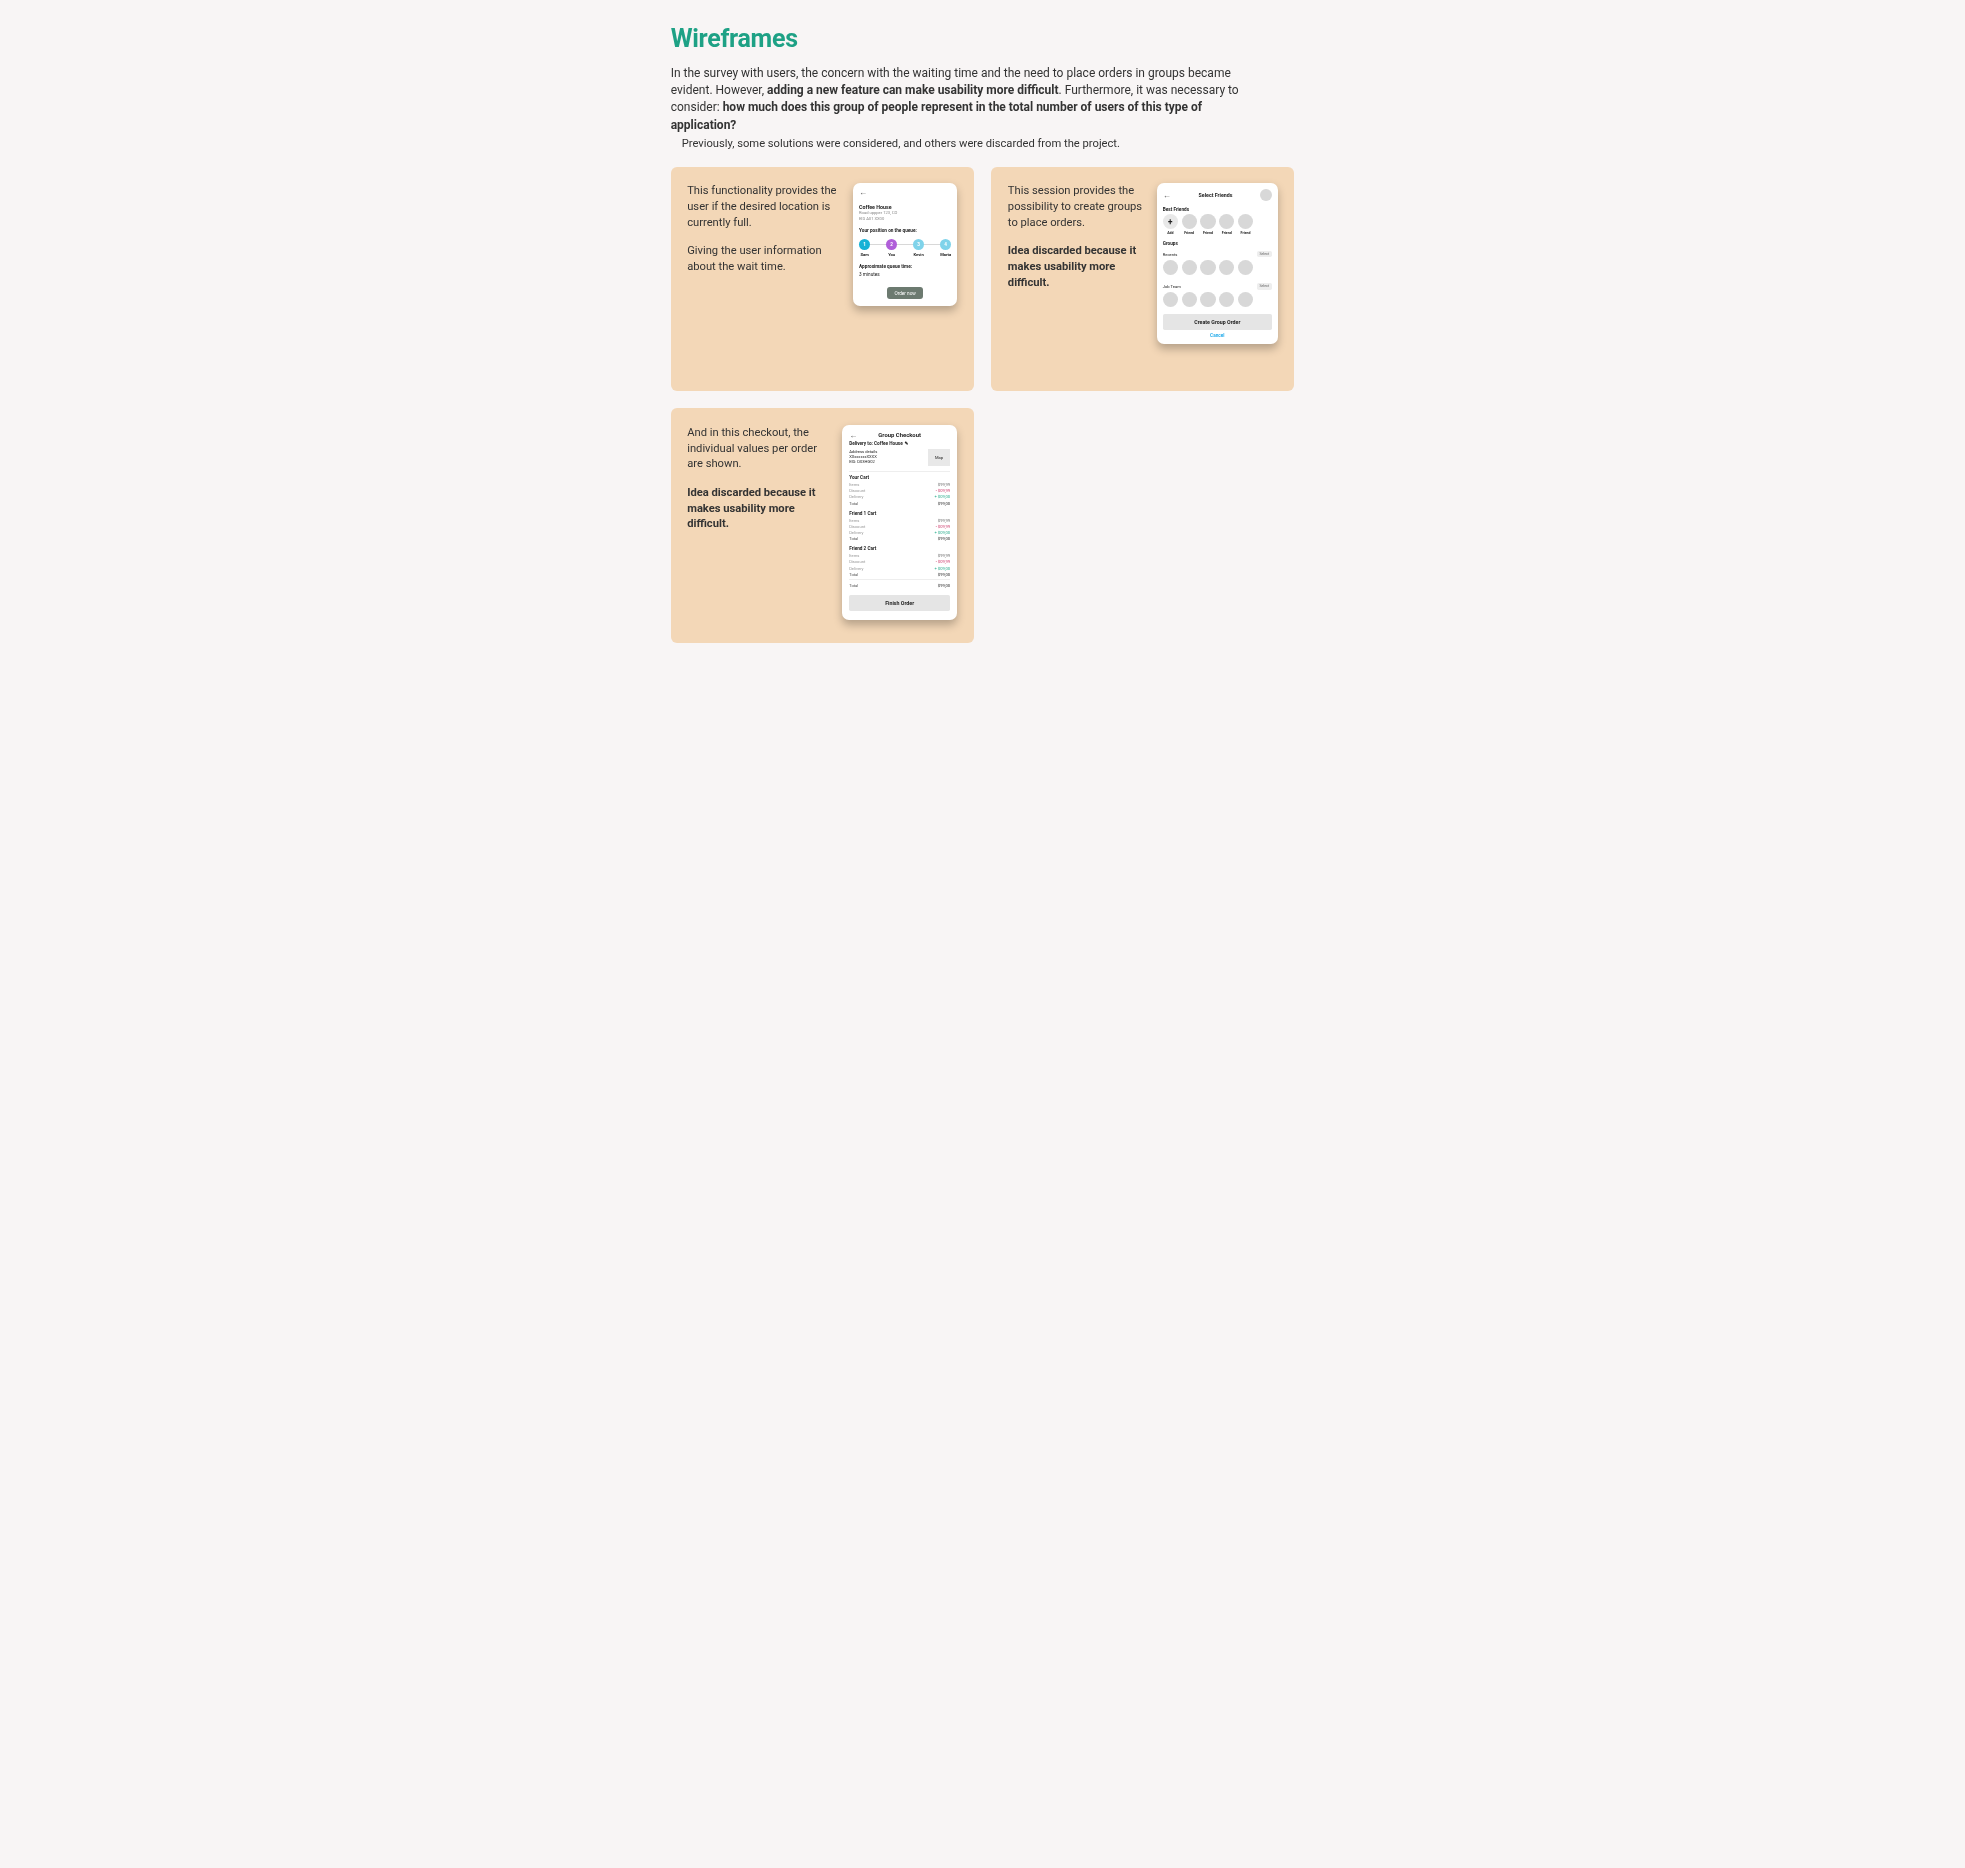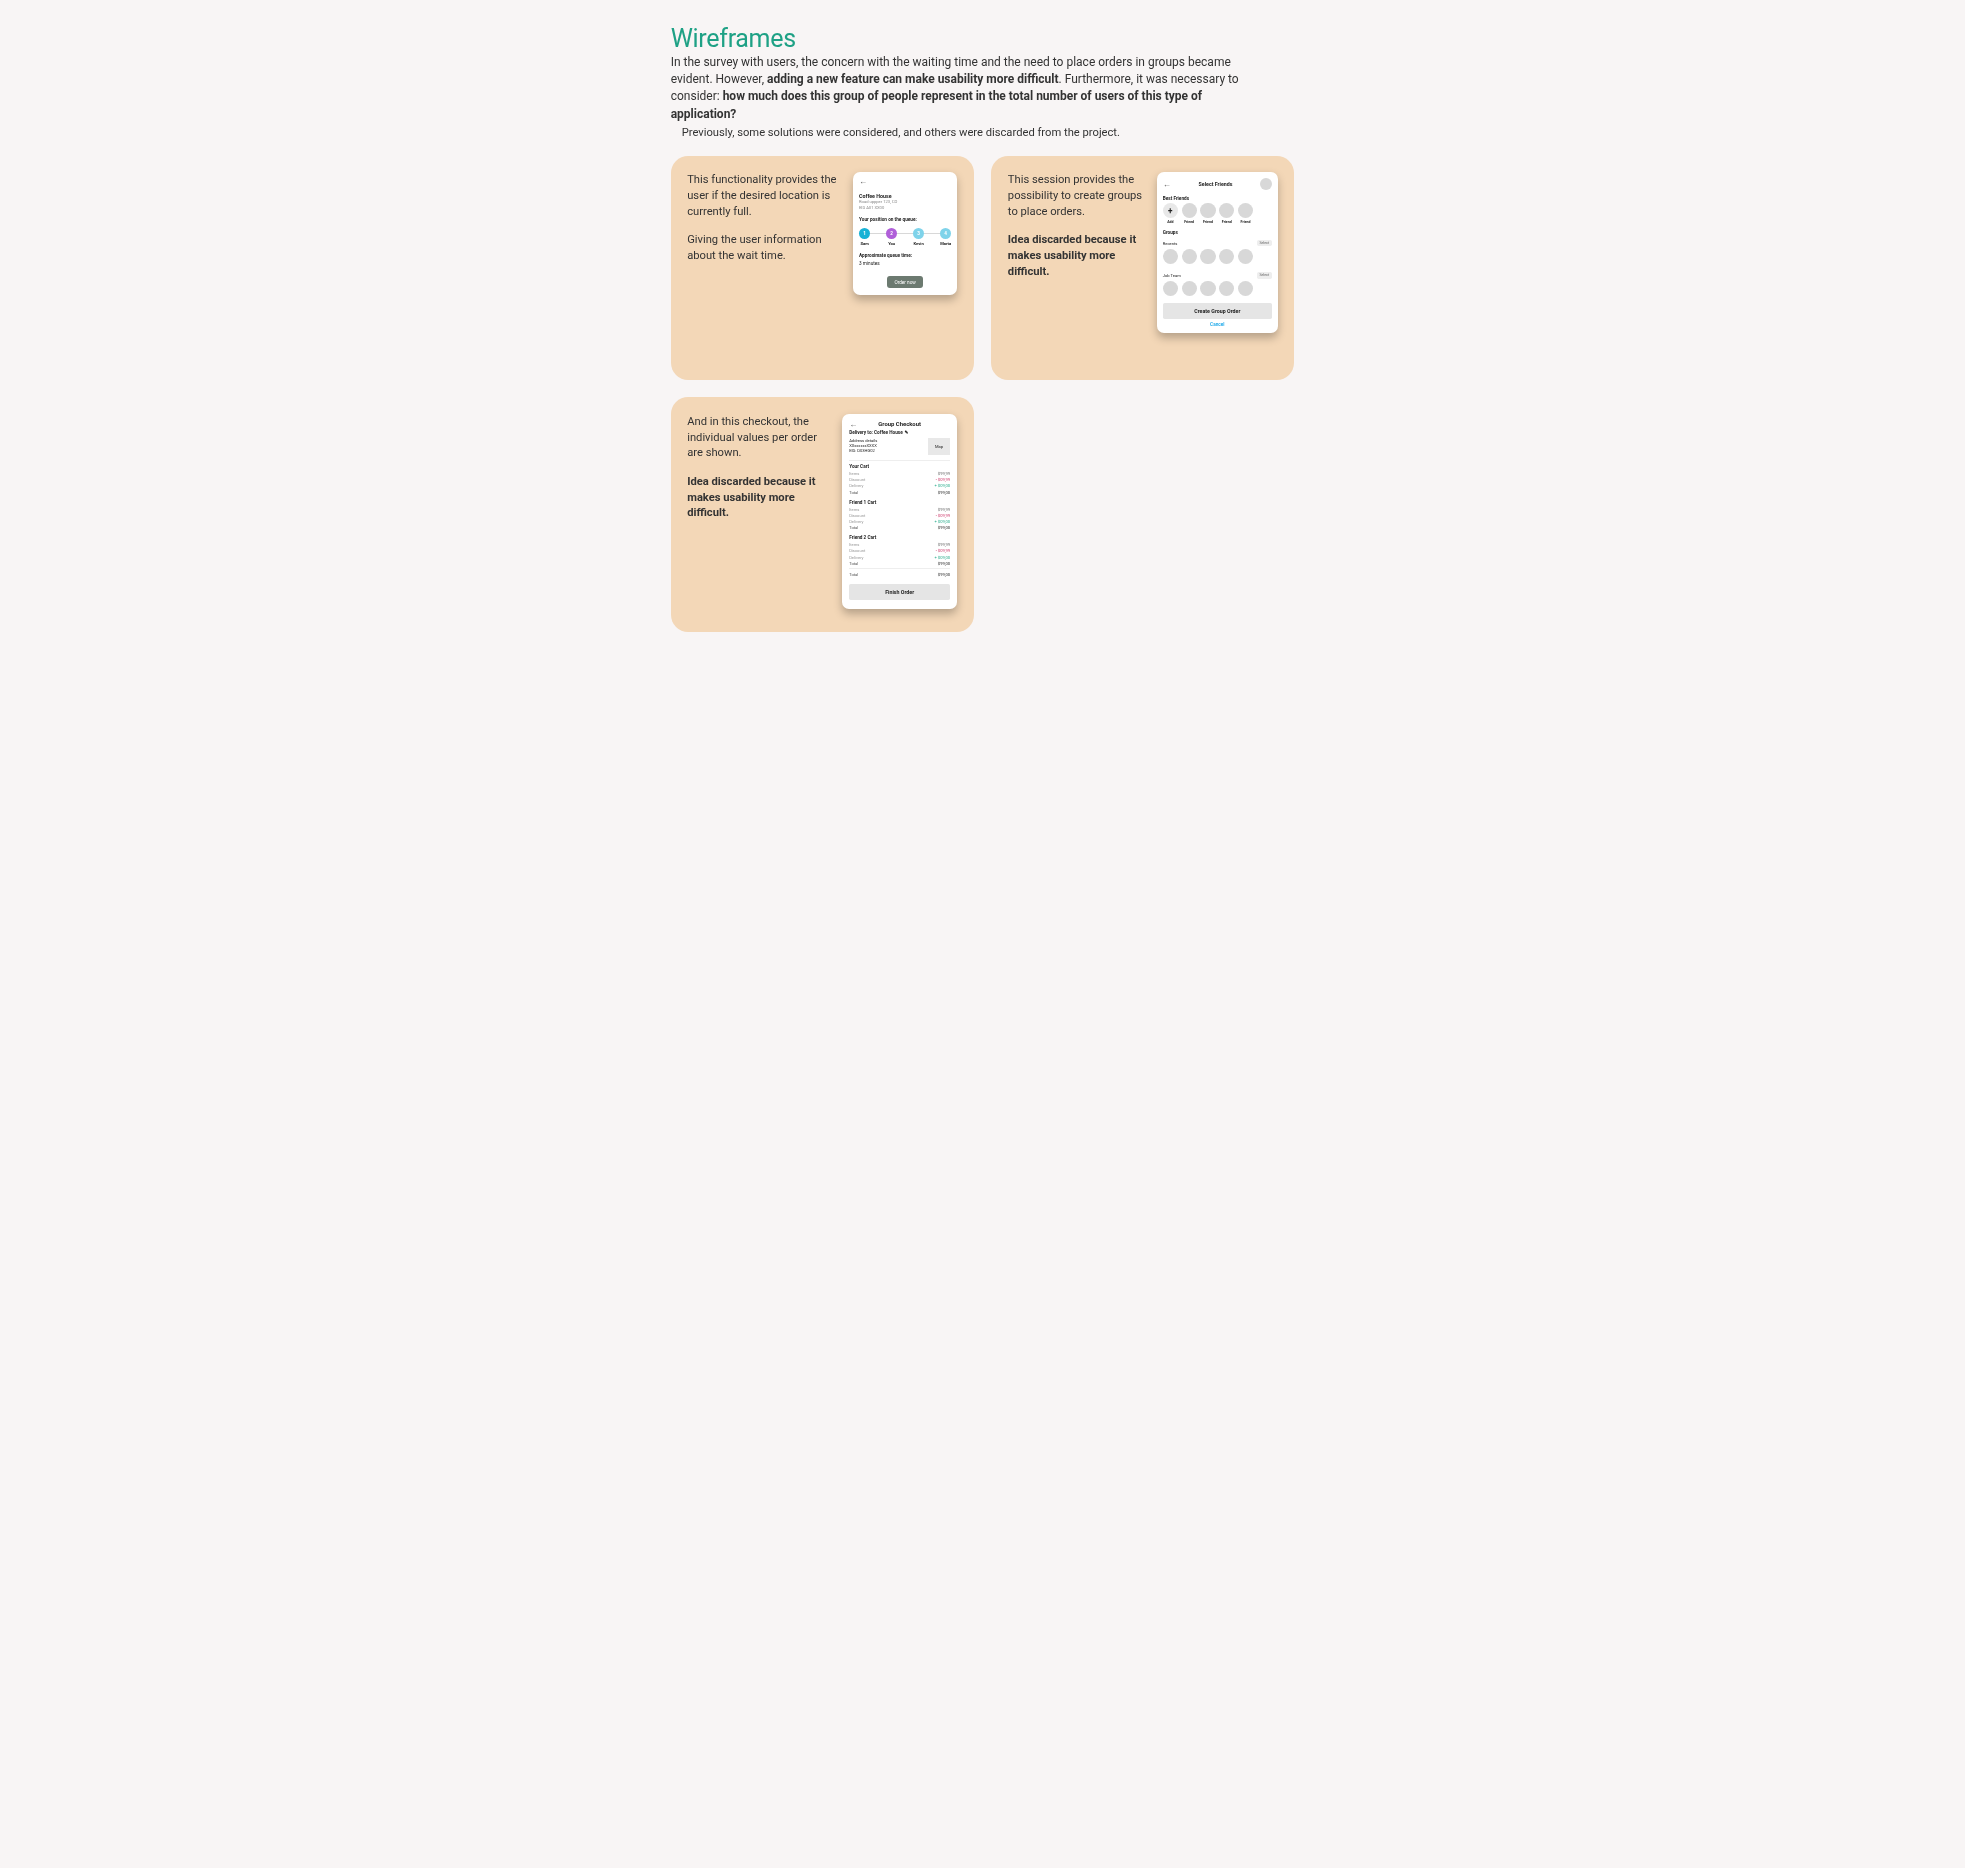--- a/index.html
+++ b/index.html
@@ -1,26 +1,26 @@
 <!DOCTYPE html>
 <html style="font-size:9.4px"><head>
 <meta charset="utf-8">
 <style>
   * { box-sizing: border-box; margin: 0; padding: 0; }
   html, body { background: #f8f5f5; font-family: -apple-system, "Segoe UI", Roboto, Helvetica, Arial, sans-serif; color: #333; }
   .page { max-width: 659px; margin: 0 auto; padding: 23.5px 17.7px 35px; }
-  h1.title { font-size: 25px; font-weight: 400; color: #1ea185; margin-bottom: 1px; letter-spacing: -0.3px; }
+  h1.title { font-size: 25px; font-weight: 700; color: #1ea185; margin-bottom: 12px; letter-spacing: -0.3px; }
   p.intro { font-size: 12px; line-height: 1.45; color: #333; max-width: 600px; }
   p.intro .b { font-weight: 700; }
   p.sub { font-size: 11.2px; line-height: 1.45; color: #333; margin-top: 2.4px; margin-bottom: 14px; margin-left: 11px; }
 
   .grid { display: grid; grid-template-columns: 1fr 1fr; gap: 17.7px; }
   .grid .card:nth-child(3) { grid-column: 1; }
 
-  .card { background: #f3d7b7; border-radius: 17px; padding: 16.5px 16.5px 23.5px; display: flex; gap: 13px; align-items: flex-start; min-height: 224px; }
+  .card { background: #f3d7b7; border-radius: 6px; padding: 16.5px 16.5px 23.5px; display: flex; gap: 13px; align-items: flex-start; min-height: 224px; }
   .card .textcol { flex: 1 1 0; }
   .card .textcol p { font-size: 11.2px; line-height: 1.4; color: #333; }
   .card .textcol p + p { margin-top: 13px; }
   .discard { color: #d92a1c; font-weight: 700; font-size: 11.2px; line-height: 1.35; margin-top: 8.2px; }
 
   
   .phone { width: 104px; flex: 0 0 auto; background: #fff; border-radius: 7px; box-shadow: 0 4.7px 8.2px rgba(0,0,0,0.25); font-size: 4.7px; color: #222; display: flex; flex-direction: column; overflow: hidden; }
   .phone .pad { padding: 4.7px 5.9px; }
   .phone .back { font-size: 8.2px; color: #555; line-height: 1; }
   .phone .h { font-weight: 700; font-size: 5.3px; }

